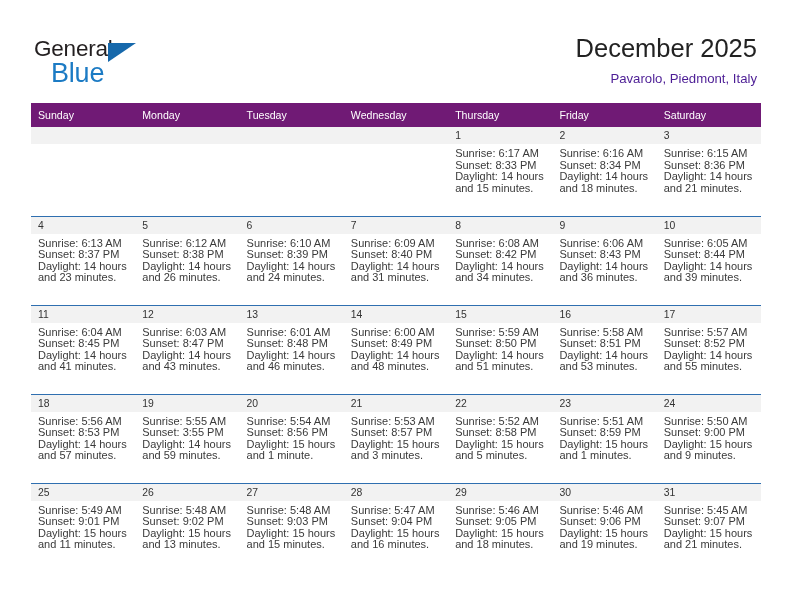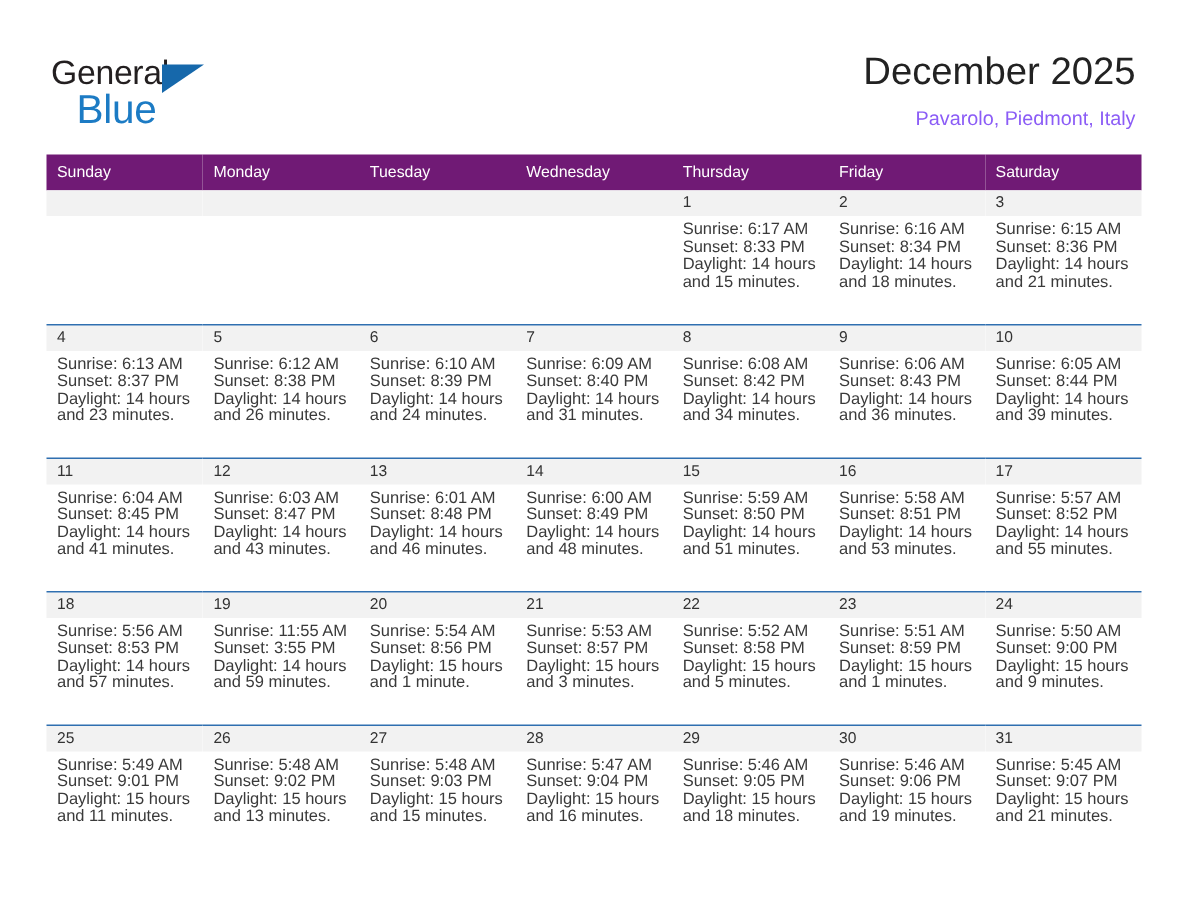--- a/index.html
+++ b/index.html
@@ -66,21 +66,21 @@
   }
   .cal-title {
     font-size: 25.5px;
     color: #222222;
     line-height: 30px;
     font-weight: normal;
     font-family: "Liberation Sans", sans-serif;
   }
   .cal-subtitle {
     font-size: 13.2px;
-    color: #8b5cf6;
+    color: #4c1d95;
     line-height: 18px;
     margin-top: 7px;
     font-family: "Liberation Sans", sans-serif;
   }
 
   
   .calendar {
     position: absolute;
     left: 31px;
     top: 103px;
@@ -333,21 +333,21 @@
             <div class="cell-body">
               <div>Sunrise: 5:56 AM</div>
               <div>Sunset: 8:53 PM</div>
               <div>Daylight: 14 hours</div>
               <div>and 57 minutes.</div>
             </div>
           </td>
           <td>
             <div class="daynum-bar">19</div>
             <div class="cell-body">
-              <div>Sunrise: 11:55 AM</div>
+              <div>Sunrise: 5:55 AM</div>
               <div>Sunset: 3:55 PM</div>
               <div>Daylight: 14 hours</div>
               <div>and 59 minutes.</div>
             </div>
           </td>
           <td>
             <div class="daynum-bar">20</div>
             <div class="cell-body">
               <div>Sunrise: 5:54 AM</div>
               <div>Sunset: 8:56 PM</div>

